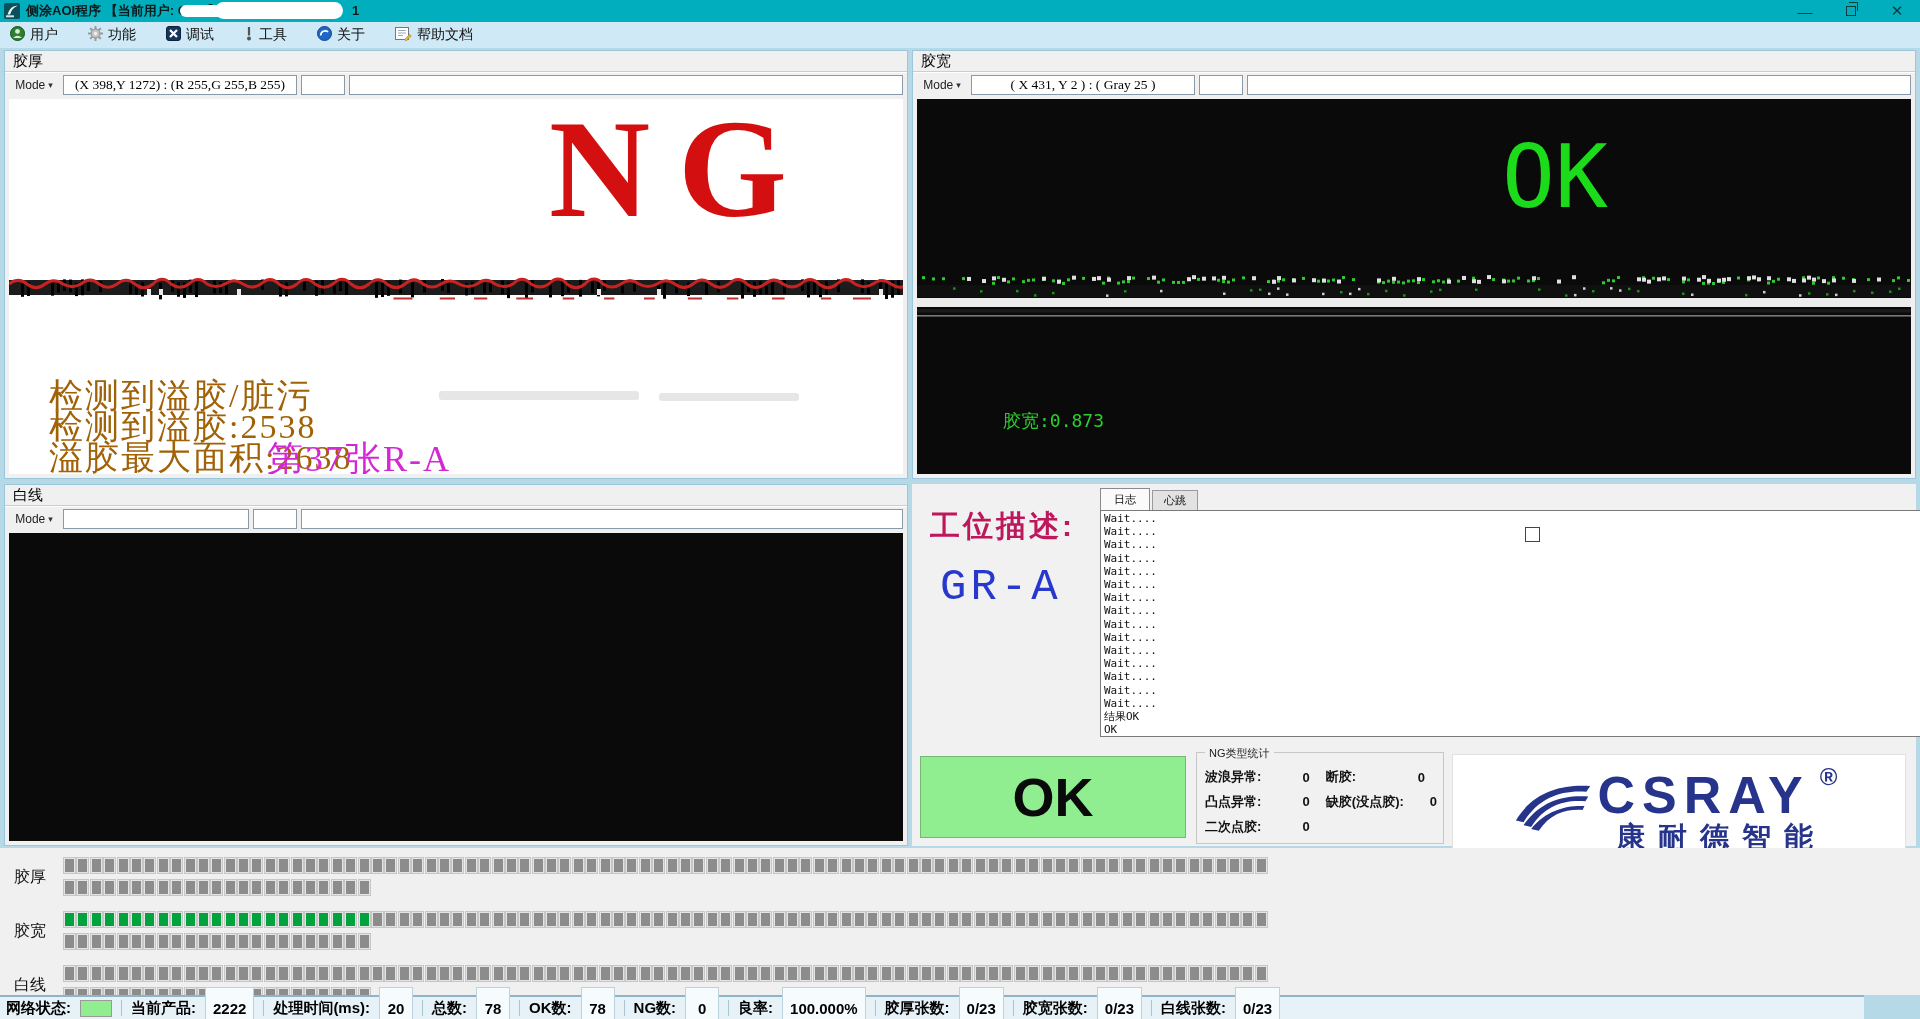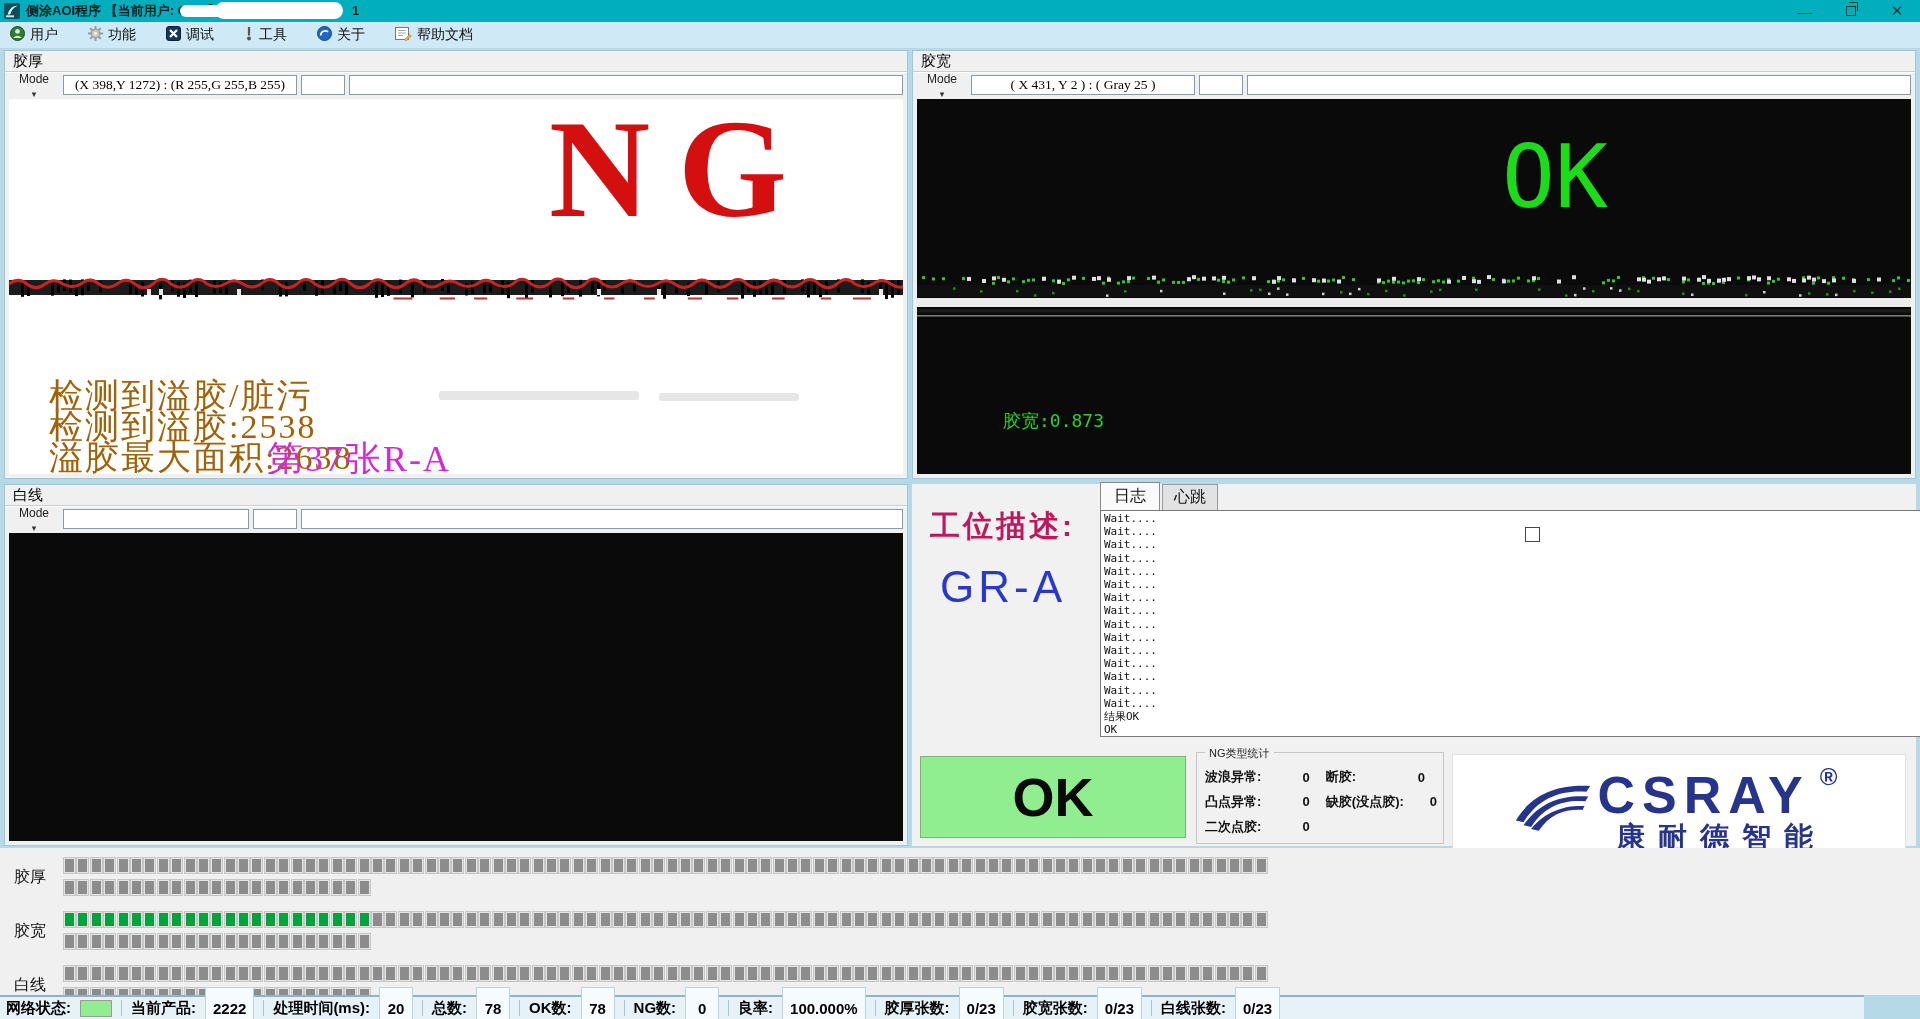--- a/index.html
+++ b/index.html
@@ -25,21 +25,21 @@
     border:1.6px solid #103a3a;border-left:none;border-bottom:none;}
   
   .menubar{position:absolute;left:0;top:22px;width:1920px;height:26px;background:#cfe9f6;
     display:flex;align-items:center;gap:30px;padding-left:10px;box-sizing:border-box;}
   .menu-item{display:flex;align-items:center;gap:5px;font-size:14px;color:#101010;}
   
   .panel{position:absolute;background:#f0f0f0;border:1px solid #9cc7da;box-sizing:border-box;}
   .panel-title{position:absolute;left:8px;top:1px;font-size:15px;color:#000;}
   .etch{position:absolute;left:0;right:0;top:20px;height:0;border-top:1px solid #cdcdcd;border-bottom:1px solid #fdfdfd;}
   .mode-btn{position:absolute;top:24px;left:4px;width:50px;height:20px;font-size:12px;color:#222;
-    display:flex;align-items:center;justify-content:center;gap:3px;flex-direction:column;}
+    display:flex;align-items:center;justify-content:center;gap:3px;}
   .mode-arrow{font-size:9px;color:#333;}
   .sunken{position:absolute;top:24px;height:20px;background:#fff;border:1px solid #8a99a8;box-sizing:border-box;
     font-family:"Liberation Serif",serif;font-size:13.5px;color:#000;display:flex;align-items:center;justify-content:center;white-space:nowrap;}
   .img-area{position:absolute;left:4px;top:48px;width:calc(100% - 8px);height:calc(100% - 52px);overflow:hidden;}
   .img-white{background:#fff;}
   .img-black{background:#0a0a0a;}
   
   .ng-text{position:absolute;left:540px;top:0px;font-family:"Liberation Serif",serif;font-weight:bold;
     font-size:140px;line-height:140px;color:#d40f0f;letter-spacing:28px;}
   .defect-lines{position:absolute;left:40px;top:281px;font-family:"Liberation Serif",serif;
@@ -48,23 +48,23 @@
     font-size:36px;color:#d428d4;letter-spacing:2px;white-space:nowrap;}
   .smudge{position:absolute;background:#e6e6e6;border-radius:3px;}
   
   .ok-text{position:absolute;left:585px;top:34px;font-family:"DejaVu Sans Mono",monospace;
     font-size:88px;line-height:88px;color:#1bdb1b;}
   .measure-text{position:absolute;left:86px;top:310px;font-family:"DejaVu Sans Mono",monospace;
     font-size:18px;color:#2bd12b;}
   
   .quadrant{position:absolute;left:912px;top:484px;width:1004px;height:362px;background:#f1f1f1;}
   .station-label{position:absolute;left:18px;top:22px;font-size:30px;font-weight:bold;color:#be185d;letter-spacing:3px;}
-  .station-value{position:absolute;left:28px;top:78px;font-family:Liberation Sans, sans-serif;font-size:44px;color:#2838cc;letter-spacing:4px;}
+  .station-value{position:absolute;left:28px;top:78px;font-family:Liberation Mono, monospace;font-size:44px;color:#2838cc;letter-spacing:4px;}
   .tabs{position:absolute;left:188px;top:4px;display:flex;align-items:flex-end;height:22px;}
-  .tab{font-size:16px;color:#111;border:1px solid #8a8a8a;border-bottom:none;padding:3px 13px;background:#fafafa;}
+  .tab{font-size:11px;color:#111;border:1px solid #8a8a8a;border-bottom:none;padding:3px 13px;background:#fafafa;}
   .tab.inactive{background:#e2e2e2;border-color:#9a9a9a;padding:2px 11px;margin-left:2px;}
   .log-box{position:absolute;left:188px;top:26px;width:905px;height:227px;background:#fff;
     border:1px solid #7a7a7a;box-sizing:border-box;overflow:hidden;padding-left:12px;}
   .log-text{position:absolute;left:3px;top:1px;font-family:"DejaVu Sans Mono",monospace;font-size:11px;line-height:13.2px;color:#111;}
   .vscroll{position:absolute;right:0;top:0;bottom:0;width:17px;background:#f0f0f0;border-left:1px solid #d7d7d7;}
   .scroll-btn{position:absolute;left:0;width:16px;height:16px;background:#e9e9e9;border:1px solid #bdbdbd;
     box-sizing:border-box;font-size:8px;color:#555;display:flex;align-items:center;justify-content:center;}
   .scroll-thumb{position:absolute;left:1px;top:18px;width:14px;height:48px;background:#cdcdcd;border:1px solid #adadad;box-sizing:border-box;}
   .floating-checkbox{position:absolute;left:424px;top:16px;width:13px;height:13px;background:#fff;border:1px solid #444;}
   .ok-button{position:absolute;left:8px;top:272px;width:266px;height:82px;background:#90ee90;border:1px solid #74b874;

